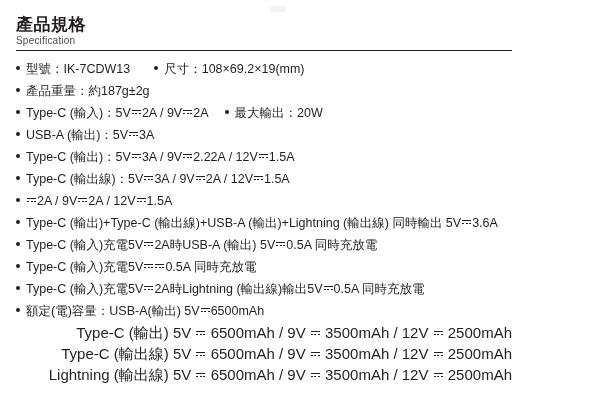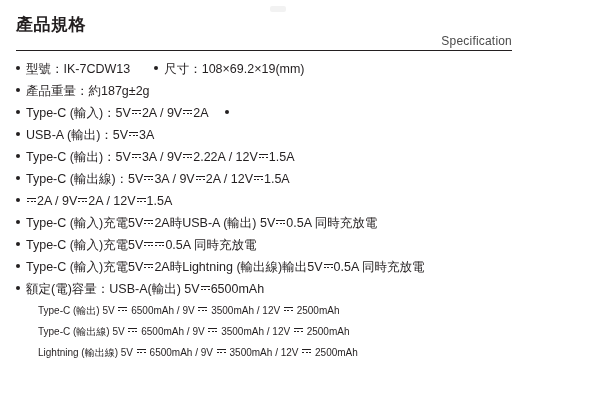--- a/index.html
+++ b/index.html
@@ -27,25 +27,24 @@
     padding-bottom: 4px;
   }
   .title-main {
     font-size: 17px;
     font-weight: bold;
     letter-spacing: 0.5px;
     line-height: 21px;
     color: #231f20;
   }
   .title-sub {
-    font-size: 12px;
+    font-size: 10px;
     line-height: 12px;
     color: #4a4a4a;
     letter-spacing: 0.2px;
-    text-align: right;
   }
   .title-rule {
     position: absolute;
     left: 0;
     right: 0;
     bottom: 0;
     height: 1px;
     background: #231f20;
   }
   .spec-list {
@@ -79,23 +78,24 @@
     top: -3px;
   }
   .item-text {
     white-space: nowrap;
   }
   .gap-lg { width: 24px; flex: 0 0 auto; }
   .gap-md { width: 16px; flex: 0 0 auto; }
   .cont-row {
     padding-left: 22px;
     margin-bottom: 5px;
-    font-size: 10px;
+    font-size: 15px;
     line-height: 16px;
     white-space: nowrap;
+    text-align: right;
   }
   .dc {
     display: inline-block;
     position: relative;
     width: 9px;
     height: 11px;
     vertical-align: baseline;
     margin: 0 1px;
   }
   .dc i {
@@ -168,20 +168,21 @@
             <i></i>
             <i></i>
             <i></i>
             <i></i>
           </span>
         <span class="item-text">2A</span>
       </span>
       <span class="gap-md"></span>
       <span class="item">
         <span class="bullet"></span>
+        <span class="item-text">最大輸出：20W</span>
       </span>
     </li>
 
     <li class="spec-row">
       <span class="item">
         <span class="bullet"></span>
         <span class="item-text">USB-A (輸出)：5V</span>
         <span class="dc">
             <i></i>
             <i></i>
@@ -268,20 +269,33 @@
         <span class="dc">
             <i></i>
             <i></i>
             <i></i>
             <i></i>
           </span>
         <span class="item-text">1.5A</span>
       </span>
     </li>
 
+    <li class="spec-row">
+      <span class="item">
+        <span class="bullet"></span>
+        <span class="item-text">Type-C (輸出)+Type-C (輸出線)+USB-A (輸出)+Lightning (輸出線) 同時輸出 5V</span>
+        <span class="dc">
+            <i></i>
+            <i></i>
+            <i></i>
+            <i></i>
+          </span>
+        <span class="item-text">3.6A</span>
+      </span>
+    </li>
 
     <li class="spec-row">
       <span class="item">
         <span class="bullet"></span>
         <span class="item-text">Type-C (輸入)充電5V</span>
         <span class="dc">
             <i></i>
             <i></i>
             <i></i>
             <i></i>

